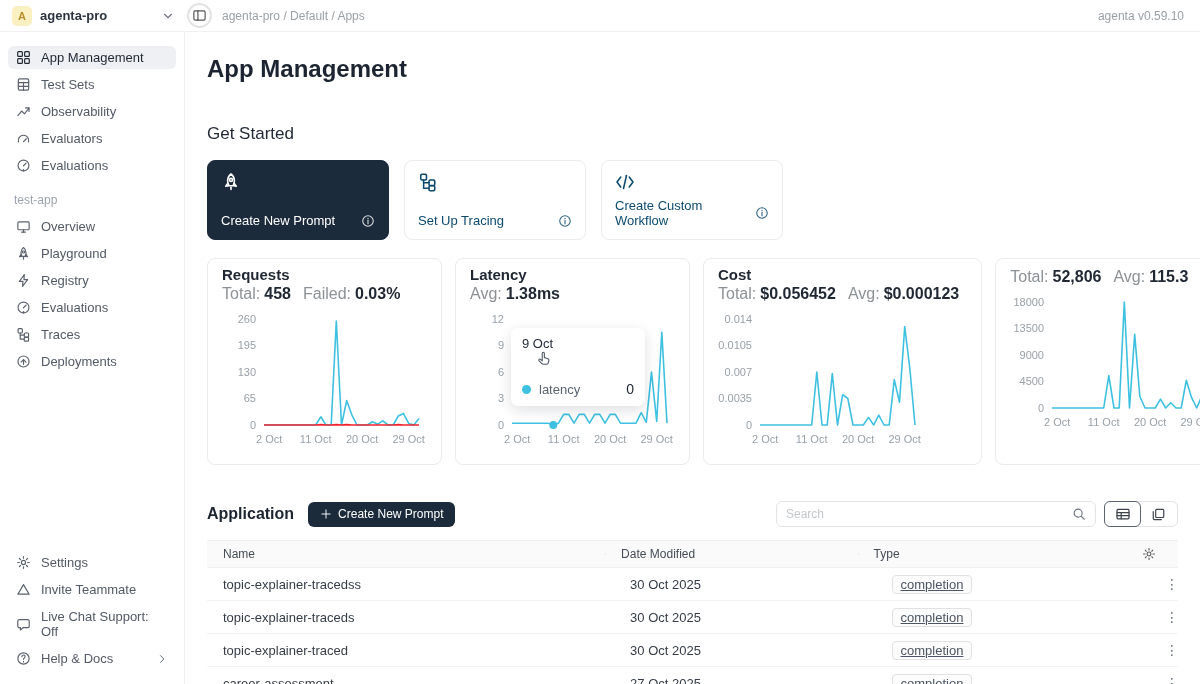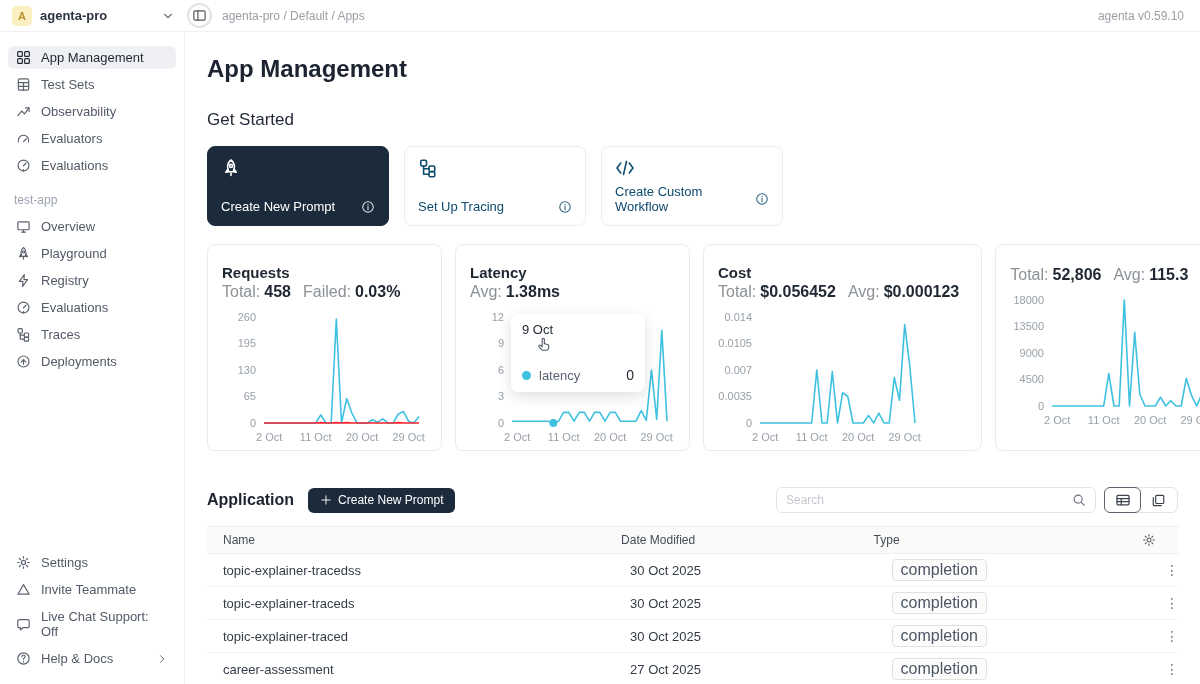--- a/index.html
+++ b/index.html
@@ -22,31 +22,31 @@
   .side-item .icon { color:#5b626e; display:flex; flex:none; }
   .side-item.active { background:#eef0f3; color:#1f2733; font-weight:500; }
   .side-item.active .icon { color:#1f2733; }
   .side-section { font-size:12px; color:#9ca3af; padding:12px 6px 8px; }
   .side-bottom { margin-top:auto; }
   .side-item .chev { margin-left:auto; color:#6b7280; display:flex; }
 
   
   .main { position:absolute; left:185px; top:32px; right:0; bottom:0; padding:0 22px; overflow:hidden; }
   .page-title { font-size:24px; font-weight:600; color:#1b2430; margin-top:23px; }
-  .gs-heading { font-size:17px; font-weight:500; color:#242b38; margin-top:27px; margin-bottom:16px; }
+  .gs-heading { font-size:17px; font-weight:500; color:#242b38; margin-top:41px; margin-bottom:16px; }
   .gs-row { display:flex; gap:15px; }
   .gs-card { width:182px; height:80px; border:1px solid #ececec; border-radius:8px; background:#fff; padding:11px 13px; display:flex; flex-direction:column; justify-content:space-between; cursor:pointer; color:#0c4a6e; }
   .gs-card.dark { background:#1c2b3b; border-color:#1c2b3b; color:#fff; }
   .gs-bot { display:flex; align-items:center; justify-content:space-between; font-size:13px; font-weight:500; }
   .gs-card.dark .gs-bot { color:#fff; }
   .gs-bot .icon { color:inherit; opacity:.85; display:flex; }
 
   
   .stats-row { display:flex; gap:13px; margin-top:18px; position:relative; }
-  .stat-card { flex:1; height:207px; border:1px solid #ebebeb; border-radius:8px; background:#fff; padding:19px 14px 8px; }
+  .stat-card { flex:1; height:207px; border:1px solid #ebebeb; border-radius:8px; background:#fff; padding:7px 14px 8px; }
   .stat-title { font-size:15px; font-weight:600; color:#1f2733; }
   .stat-sub { font-size:16px; color:#8c9196; margin-top:2px; display:flex; gap:4px; }
   .stat-sub b { color:#1f2733; font-weight:600; margin-right:8px; }
   .chart-svg { display:block; margin-top:6px; }
 
   
   .chart-tooltip { position:absolute; left:304px; top:70px; width:134px; background:rgba(255,255,255,.96); border-radius:8px; box-shadow:0 4px 14px rgba(20,30,50,.14); padding:8px 11px 9px; z-index:5; }
   .tt-title { font-size:13px; font-weight:500; color:#1f2733; }
   .tt-cursor { position:absolute; left:24px; top:22px; color:#4b5563; }
   .tt-row { display:flex; align-items:center; gap:8px; margin-top:30px; }
@@ -68,21 +68,21 @@
   .vt-btn.selected { border:1px solid #5b6570; border-radius:6px; margin:-1px; background:#fff; }
 
   
   .tbl { margin-top:13px; }
   .tbl-header { display:grid; grid-template-columns:41% 26% 25% 8%; height:28px; align-items:center; background:#fafafa; border-top:1px solid #f0f0f0; border-bottom:1px solid #f0f0f0; font-size:12px; font-weight:500; color:#40485300; color:#444c57; }
   .tbl-header > div { padding-left:16px; position:relative; }
   .tbl-header > div.sep::before { content:''; position:absolute; left:0; top:6px; bottom:6px; width:1px; background:#e9e9e9; }
   .th-actions { display:flex; justify-content:flex-end; padding-right:22px !important; color:#555; }
   .tbl-row { display:grid; grid-template-columns:41% 26% 25% 8%; height:33px; align-items:center; border-bottom:1px solid #f3f3f3; font-size:13px; color:#343c47; cursor:pointer;gap:9px; }
   .tbl-row > div { padding-left:16px; }
-  .tag { display:inline-block; border:1px solid #e1e1e1; background:#fcfcfc; border-radius:4px; padding:1px 8px; font-size:16px; color:#4b5563; }
+  .tag { display:inline-block; border:1px solid #e1e1e1; background:#fcfcfc; border-radius:4px; padding:1px 8px; font-size:13px; color:#4b5563;text-decoration:underline; }
   .row-menu { display:flex; justify-content:flex-end; padding-right:26px !important; color:#6b7280; font-size:14px; }
   .icon svg { display:block; }
 </style>
 </head>
 <body>
 
 <div class="header">
   <div class="header-left">
     <span class="avatar">A</span>
     <span class="ws-name">agenta-pro</span>

